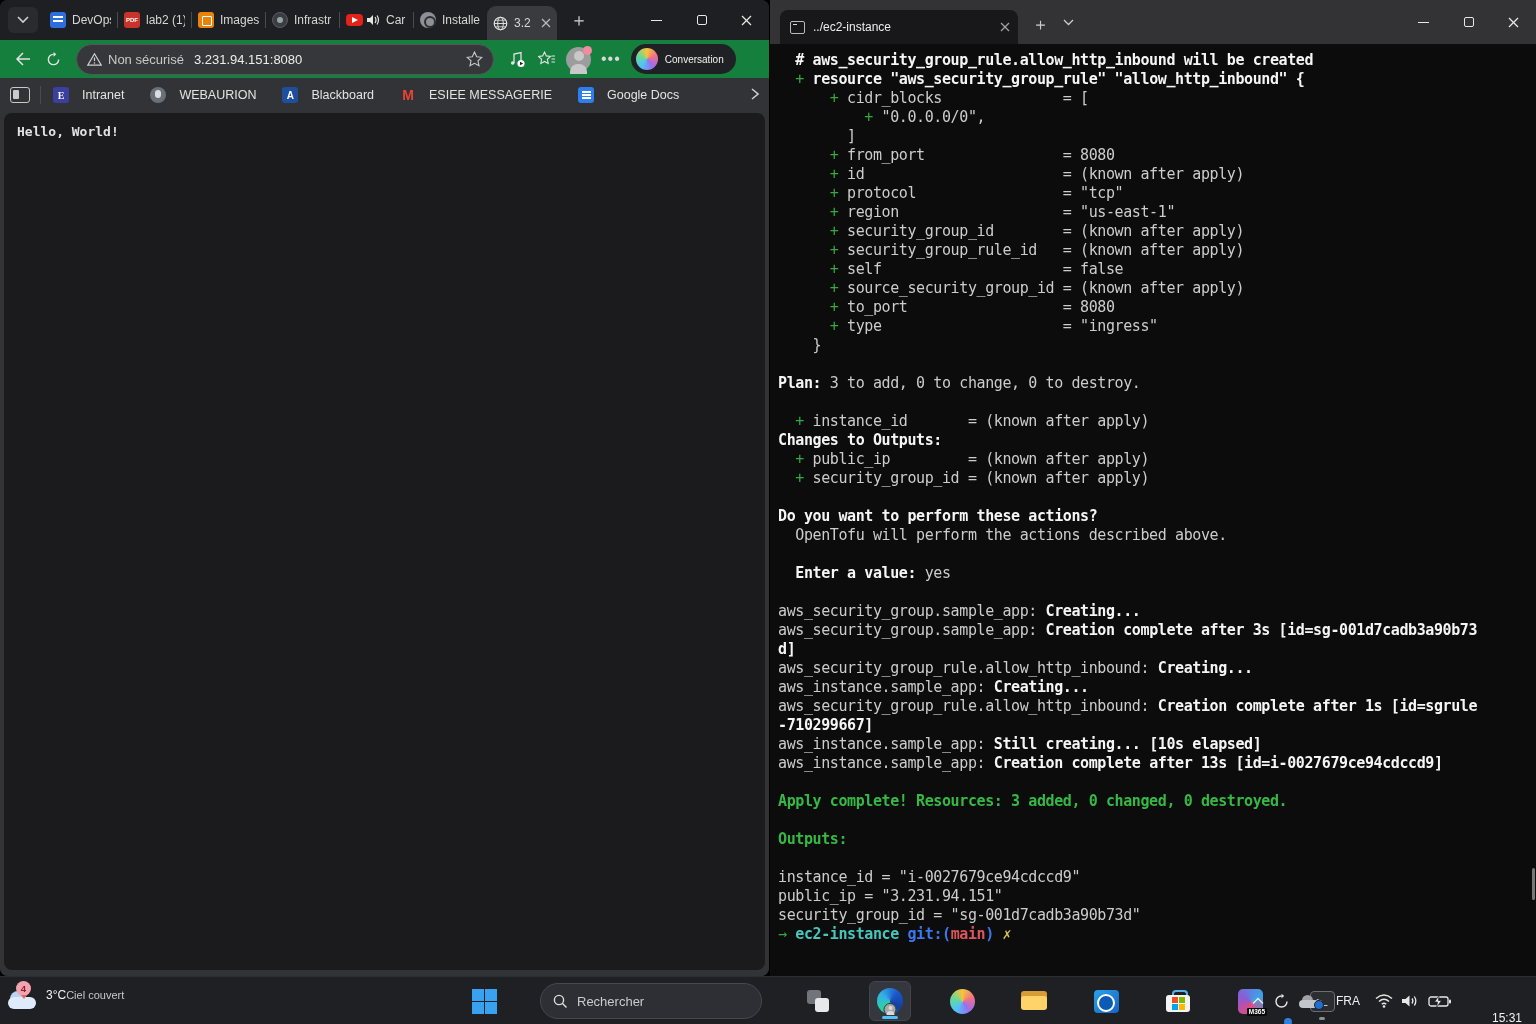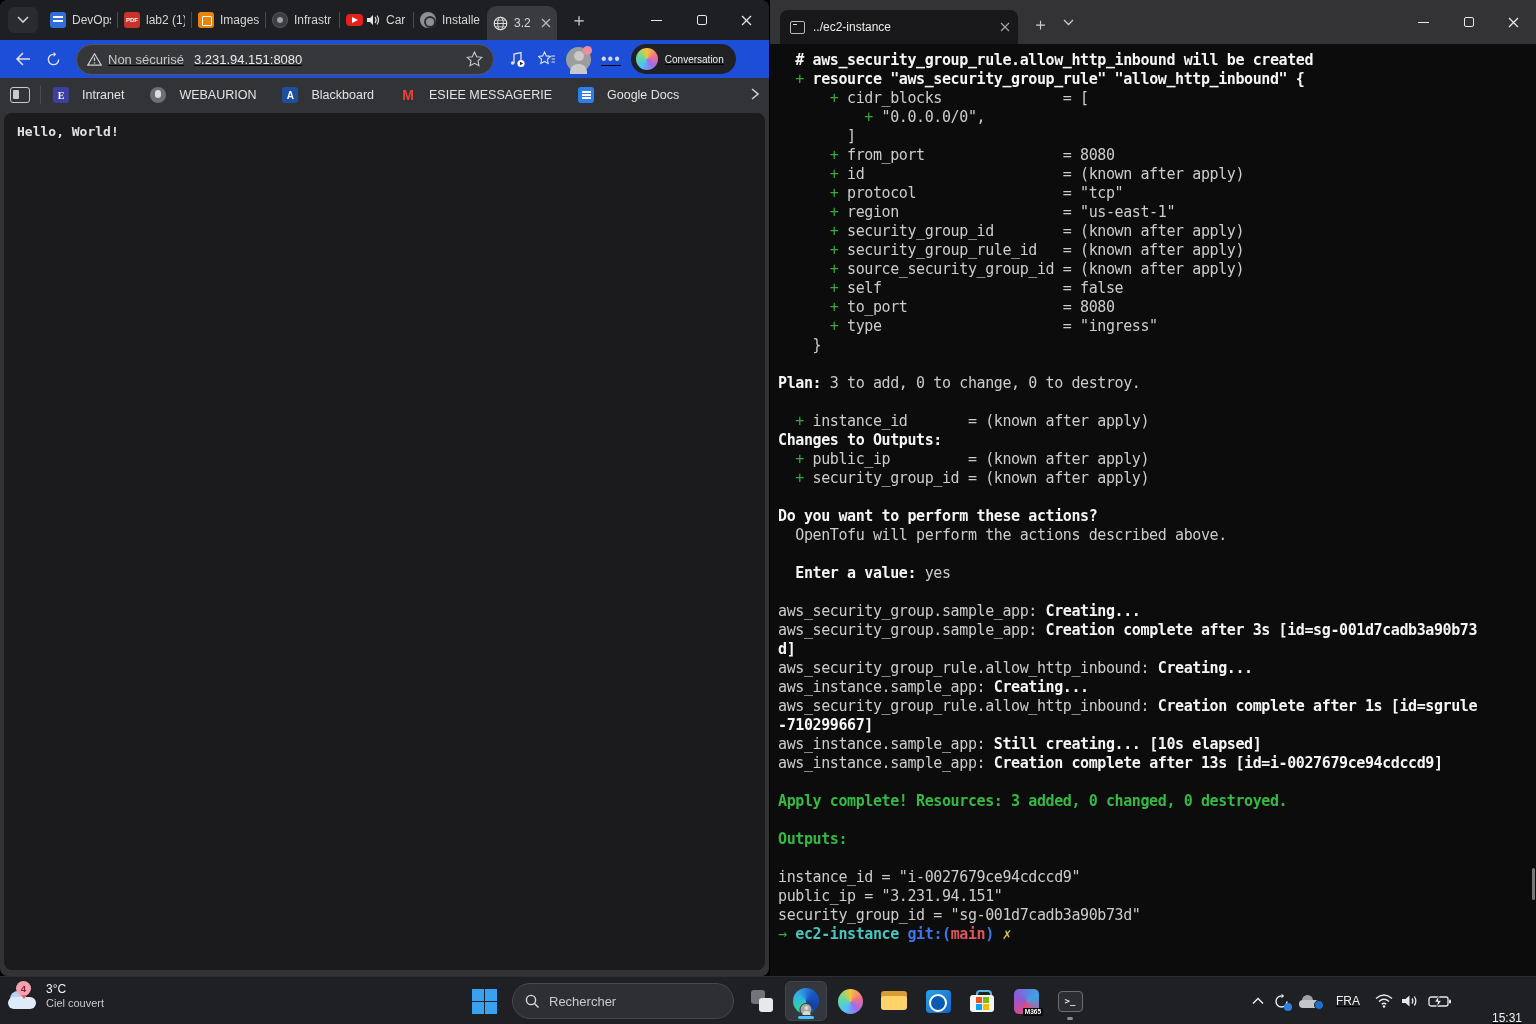--- a/index.html
+++ b/index.html
@@ -30,21 +30,21 @@
   .fav-installer::before { content:""; position:absolute; left:4px; top:4px; width:8px; height:8px; border:2px solid #2c2d30; border-radius:50%; }
   .tab-audio { margin-left:4px; }
   .tab-close { margin-left:4px; opacity:.8; }
   .new-tab-btn { width:28px; height:28px; margin:0 0 6px 8px; display:flex; align-items:center; justify-content:center; color:#cfcfcf; font-size:18px; }
   .win-controls { position:absolute; right:0; top:0; height:40px; display:flex; }
   .win-btn { width:45px; height:40px; display:flex; align-items:center; justify-content:center; }
   .glyph-min { width:11px; height:1px; background:#e8e8e8; }
   .glyph-max { width:10px; height:10px; border:1px solid #e8e8e8; border-radius:2px; }
 
   
-  .toolbar { height:38px; background:#1d4ed8; display:flex; align-items:center; padding:0 8px;text-decoration:underline; }
+  .toolbar { height:38px; background:#15803d; display:flex; align-items:center; padding:0 8px; }
   .tb-icon { width:30px; height:30px; display:flex; align-items:center; justify-content:center; border-radius:6px; flex:none; }
   .addr-pill { height:31px; flex:1; max-width:418px; margin:0 8px; background:#36373b; border:1px solid #55565a; border-radius:16px; display:flex; align-items:center; padding:0 10px; min-width:0; }
   .addr-security { display:flex; align-items:center; color:#c9c9c9; font-size:13px; }
   .addr-security span { margin-left:6px; }
   .addr-url { color:#ececec; font-size:13px; margin-left:10px; flex:1; white-space:nowrap; }
   .avatar { width:25px; height:25px; border-radius:50%; background:#9d9d9d; position:relative; margin:0 4px; }
   .avatar::before { content:""; position:absolute; left:7.5px; top:4px; width:10px; height:10px; border-radius:50%; background:#c9c9c9; }
   .avatar::after { content:""; position:absolute; left:4px; bottom:-2px; width:17px; height:10px; border-radius:8px 8px 0 0; background:#c9c9c9; }
   .avatar-dot { position:absolute; right:-1px; top:-1px; width:9px; height:9px; border-radius:50%; background:#f28b9b; z-index:2; }
   .dots { color:#d9d9d9; font-size:16px; letter-spacing:1px; padding:0 6px; }
@@ -98,24 +98,24 @@
   .term-scrollthumb { position:absolute; right:1px; top:868px; width:3px; height:32px; background:#777; border-radius:2px; }
 
   
   .taskbar { position:absolute; left:0; right:0; bottom:0; height:48px; background:#1e2024; border-top:1px solid #2c2e33; }
   .weather { position:absolute; left:8px; top:4px; display:flex; align-items:center; }
   .weather-cloud { width:30px; height:20px; position:relative; margin-right:8px; margin-top:8px; }
   .weather-cloud::before { content:""; position:absolute; left:2px; top:2px; width:16px; height:16px; border-radius:50%; background:#b9d4f2; }
   .weather-cloud::after { content:""; position:absolute; left:0; bottom:0; width:28px; height:12px; border-radius:7px; background:#dfeafa; }
   .weather-badge { position:absolute; left:8px; top:-8px; width:15px; height:15px; border-radius:50%; background:#f2a3b0; color:#8c1f2f; font-size:9.5px; font-weight:bold; display:flex; align-items:center; justify-content:center; z-index:2; }
   .weather-badge::after { content:""; position:absolute; bottom:-3px; left:5px; border-left:3px solid transparent; border-right:3px solid transparent; border-top:4px solid #e26666; }
-  .weather-texts { display:flex; flex-direction:column; justify-content:center; }
+  .weather-texts { display:flex; flex-direction:row; justify-content:center; }
   .weather-temp { color:#f2f2f2; font-size:12px; }
   .weather-cond { color:#c6c8cc; font-size:11px; margin-top:1px; }
-  .tb-center { position:absolute; left:462px; top:0; height:48px; display:flex; align-items:center; }
+  .tb-center { position:absolute; left:462px; top:0; height:48px; display:flex; align-items:center;gap:28px; }
   .tb-slot { width:42px; height:40px; margin:0 1px; border-radius:6px; display:flex; align-items:center; justify-content:center; position:relative; }
   .tb-slot.active-app { background:#34373d; border:1px solid #42454b; }
   .run-indicator { position:absolute; bottom:1px; left:50%; transform:translateX(-50%); height:3px; border-radius:2px; }
   .run-edge { width:16px; background:#4cc2ff; }
   .run-term { width:6px; background:#8a8d92; }
   .win-logo { width:25px; height:25px; display:grid; grid-template-columns:12px 12px; grid-template-rows:12px 12px; gap:1px; }
   .win-logo div { background:#38a1f0; }
   .search-pill { width:222px; height:36px; background:#2d2f34; border:1px solid #46484e; border-radius:18px; display:flex; align-items:center; padding:0 12px; margin:0 6px; }
   .search-label { color:#c9cbce; font-size:13px; margin-left:9px; }
   .taskview-icon { width:22px; height:22px; position:relative; }
@@ -131,21 +131,21 @@
   .folder-icon::after { content:""; position:absolute; left:0; top:5px; width:26px; height:14px; border-radius:3px; background:#ffd36a; }
   .outlook-icon { width:25px; height:23px; border-radius:4px; background:linear-gradient(135deg,#2aa3e8,#1463c8); position:relative; }
   .outlook-icon::before { content:""; position:absolute; left:3px; top:4px; width:14px; height:14px; border-radius:50%; background:#0b5bb4; border:2.5px solid #fff; }
   .store-icon { width:24px; height:22px; position:relative; }
   .store-icon::before { content:""; position:absolute; left:6px; top:0; width:12px; height:7px; border:2px solid #57b3e8; border-bottom:none; border-radius:4px 4px 0 0; }
   .store-bag { position:absolute; left:0; bottom:0; width:24px; height:17px; background:#f4f4f4; border-radius:3px; display:grid; grid-template-columns:6px 6px; grid-template-rows:6px 6px; gap:1px; align-content:center; justify-content:center; }
   .store-bag i:nth-child(1){background:#f25022;} .store-bag i:nth-child(2){background:#7fba00;} .store-bag i:nth-child(3){background:#00a4ef;} .store-bag i:nth-child(4){background:#ffb900;}
   .m365-icon { width:25px; height:25px; border-radius:5px; background:conic-gradient(from 180deg,#e8477d,#8a5cd6,#3aa3e8,#e8477d); position:relative; }
   .m365-label { position:absolute; right:-4px; bottom:-2px; background:#0a0a0a; color:#fff; font-size:6.5px; font-weight:bold; padding:0.5px 1.5px; border-radius:1px; }
   .terminal-icon { width:25px; height:21px; background:#2b2d31; border:1px solid #6a6d72; border-radius:4px; color:#e8e8e8; font-family:"DejaVu Sans Mono",monospace; font-size:9px; font-weight:bold; display:flex; align-items:center; justify-content:center; }
-  .tray { position:absolute; right:0; top:0; height:48px; display:flex; align-items:center; padding-right:14px;text-decoration:underline; }
+  .tray { position:absolute; right:0; top:0; height:48px; display:flex; padding-right:14px; }
   .tray-item { display:flex; align-items:center; justify-content:center; margin-left:9px; color:#e8e8e8; }
   .tray-lang { font-size:12px; color:#f0f0f0; padding:0 6px; }
   .clock { display:flex; flex-direction:column; align-items:flex-end; justify-content:center; margin-left:10px;margin-top:48px; }
   .clock-time { color:#f2f2f2; font-size:12px; line-height:14px; }
   .clock-date { color:#f2f2f2; font-size:12px; line-height:14px; }
   .sync-dot { position:absolute; right:-2px; bottom:-1px; width:8px; height:8px; border-radius:50%; background:#2f7fe0; }
   .cloud-tray { width:22px; height:13px; position:relative; }
   .cloud-tray::before { content:""; position:absolute; left:3px; top:0; width:11px; height:11px; border-radius:50%; background:#9ea2a8; }
   .cloud-tray::after { content:""; position:absolute; left:0; bottom:0; width:20px; height:8px; border-radius:5px; background:#c2c5c9; }
   .cloud-badge { position:absolute; right:-3px; bottom:-2px; width:10px; height:10px; border-radius:50%; background:#1f6fd0; z-index:2; border:1px solid #1e2024; }
@@ -359,22 +359,22 @@
       <div class="tline"><span class="t-g">  + </span><span class="t-b">resource "aws_security_group_rule" "allow_http_inbound" {</span></div>
       <div class="tline"><span class="t-g">      + </span><span class="t-fg">cidr_blocks              = [</span></div>
       <div class="tline"><span class="t-g">          + </span><span class="t-fg">"0.0.0.0/0",</span></div>
       <div class="tline"><span class="t-fg">        ]</span></div>
       <div class="tline"><span class="t-g">      + </span><span class="t-fg">from_port                = 8080</span></div>
       <div class="tline"><span class="t-g">      + </span><span class="t-fg">id                       = (known after apply)</span></div>
       <div class="tline"><span class="t-g">      + </span><span class="t-fg">protocol                 = "tcp"</span></div>
       <div class="tline"><span class="t-g">      + </span><span class="t-fg">region                   = "us-east-1"</span></div>
       <div class="tline"><span class="t-g">      + </span><span class="t-fg">security_group_id        = (known after apply)</span></div>
       <div class="tline"><span class="t-g">      + </span><span class="t-fg">security_group_rule_id   = (known after apply)</span></div>
+      <div class="tline"><span class="t-g">      + </span><span class="t-fg">self                     = false</span></div>
       <div class="tline"><span class="t-g">      + </span><span class="t-fg">source_security_group_id = (known after apply)</span></div>
-      <div class="tline"><span class="t-g">      + </span><span class="t-fg">self                     = false</span></div>
       <div class="tline"><span class="t-g">      + </span><span class="t-fg">to_port                  = 8080</span></div>
       <div class="tline"><span class="t-g">      + </span><span class="t-fg">type                     = "ingress"</span></div>
       <div class="tline"><span class="t-fg">    }</span></div>
       <div class="tline">&nbsp;</div>
       <div class="tline"><span class="t-b">Plan:</span><span class="t-fg"> 3 to add, 0 to change, 0 to destroy.</span></div>
       <div class="tline">&nbsp;</div>
       <div class="tline"><span class="t-g">  + </span><span class="t-fg">instance_id       = (known after apply)</span></div>
       <div class="tline"><span class="t-b">Changes to Outputs:</span></div>
       <div class="tline"><span class="t-g">  + </span><span class="t-fg">public_ip         = (known after apply)</span></div>
       <div class="tline"><span class="t-g">  + </span><span class="t-fg">security_group_id = (known after apply)</span></div>

